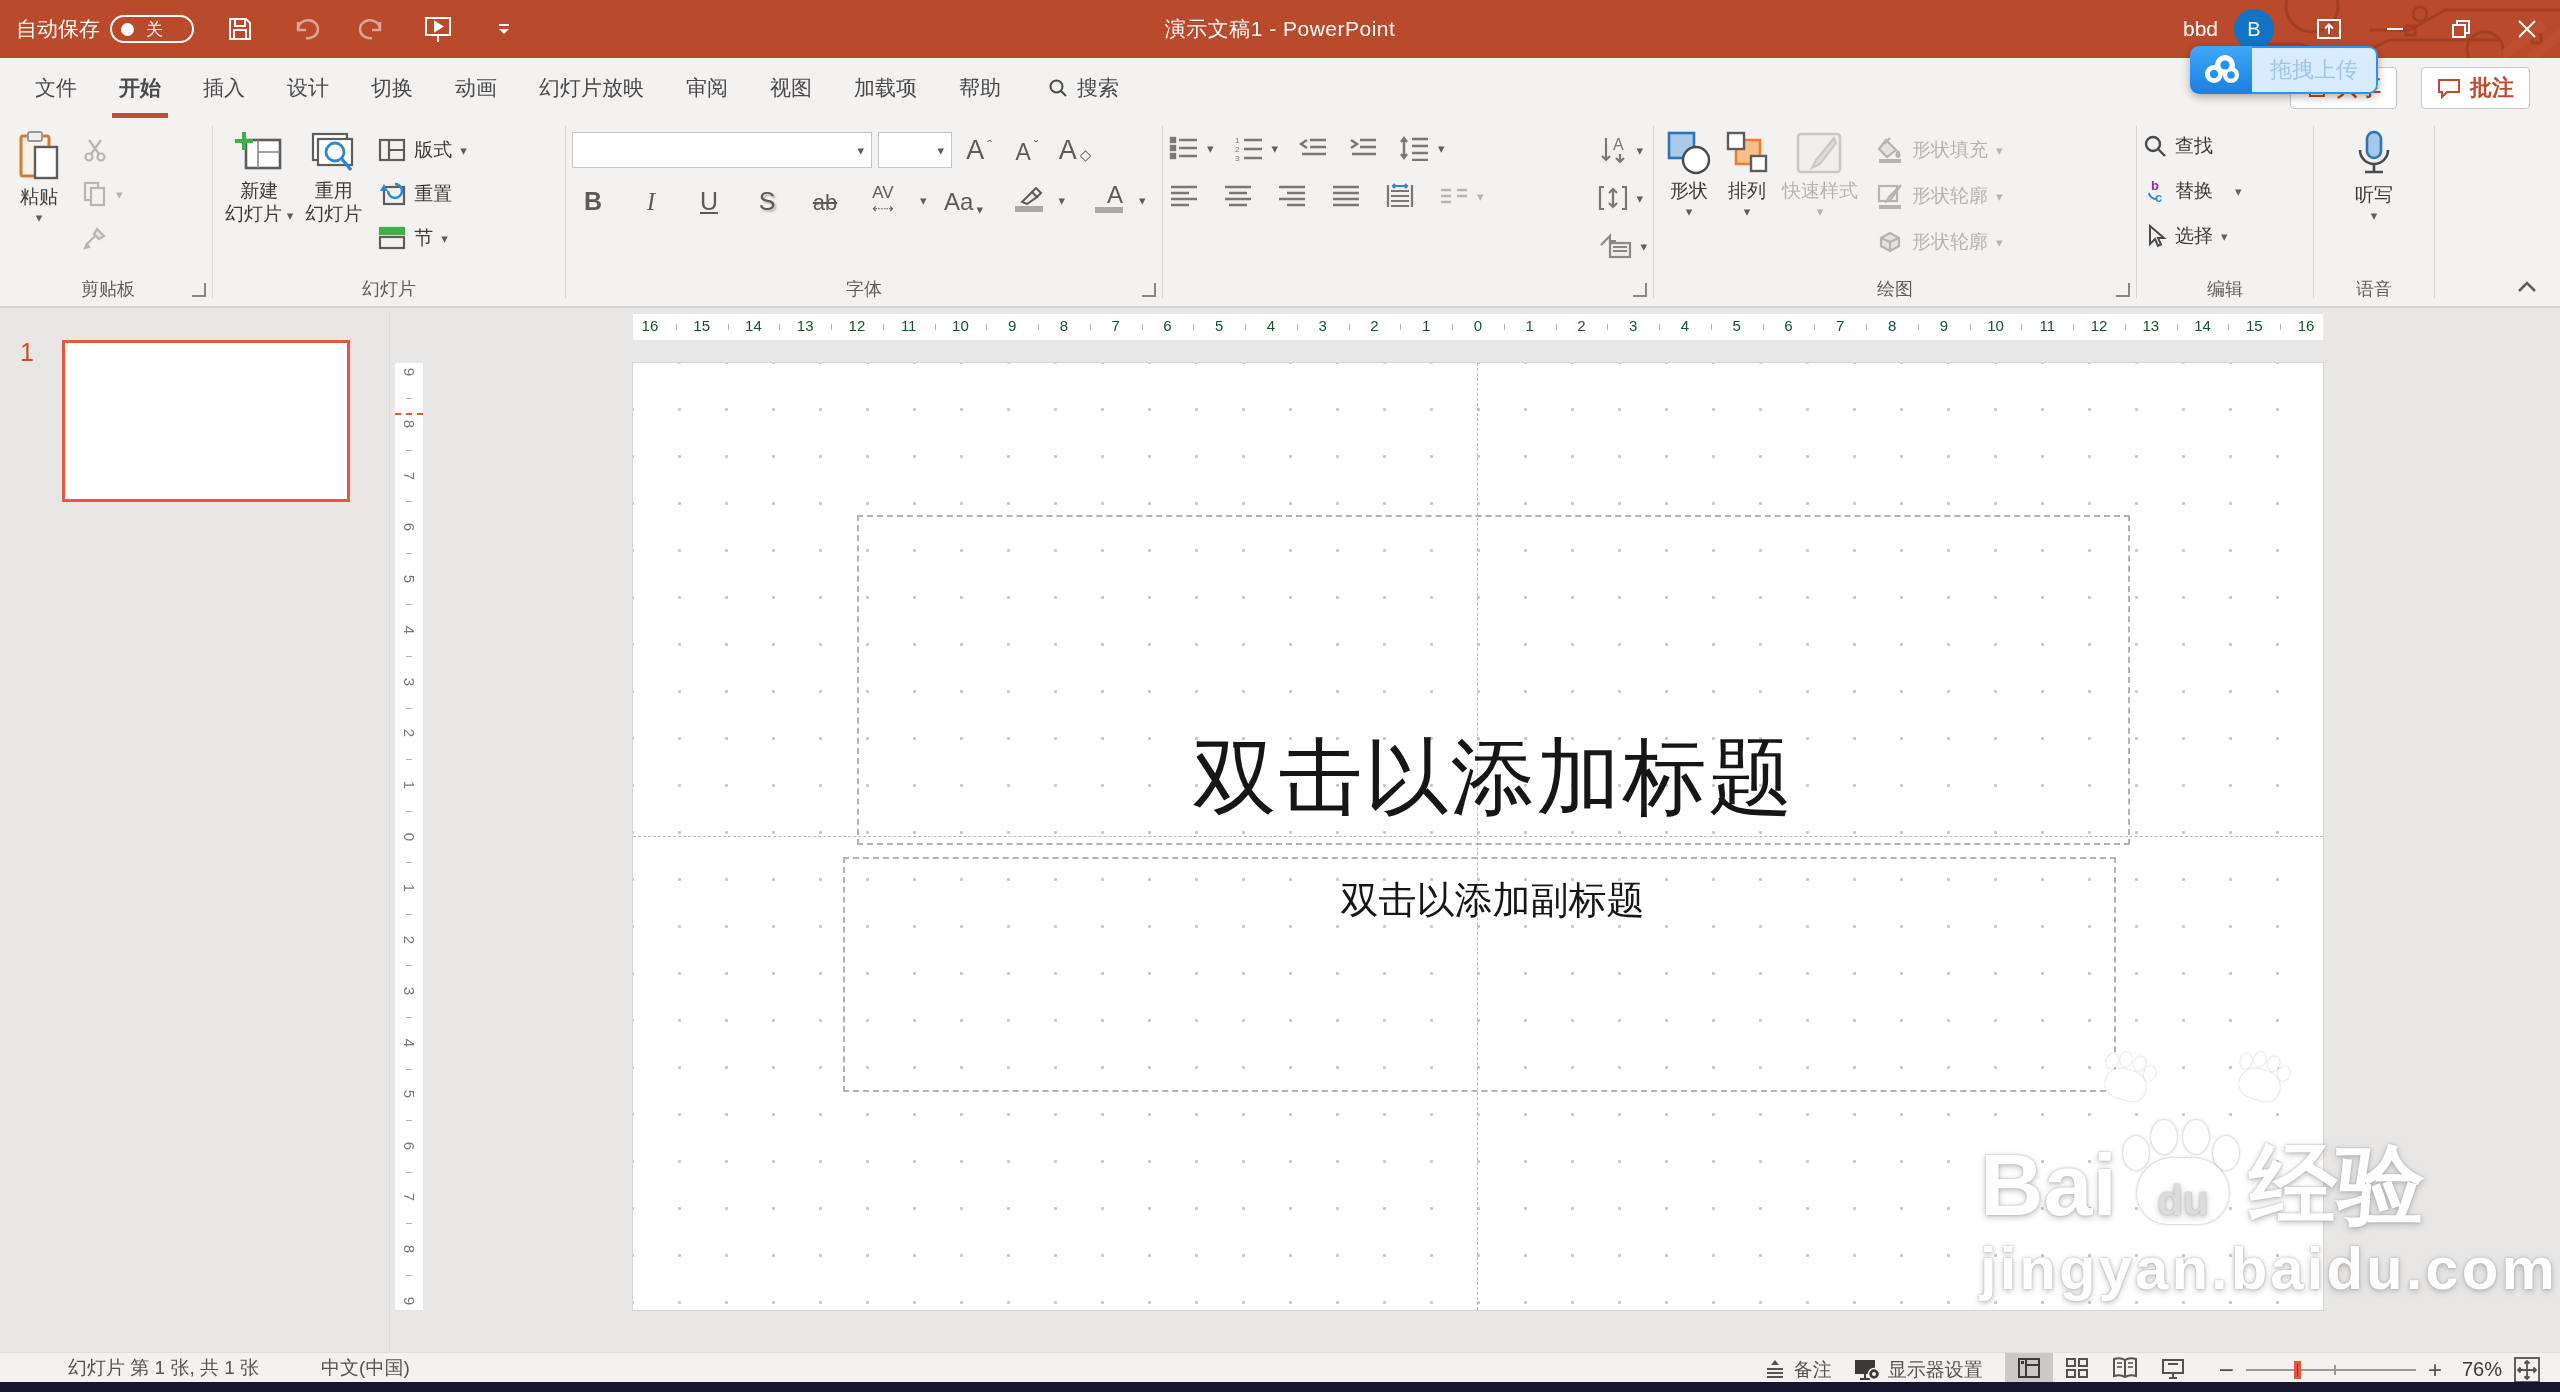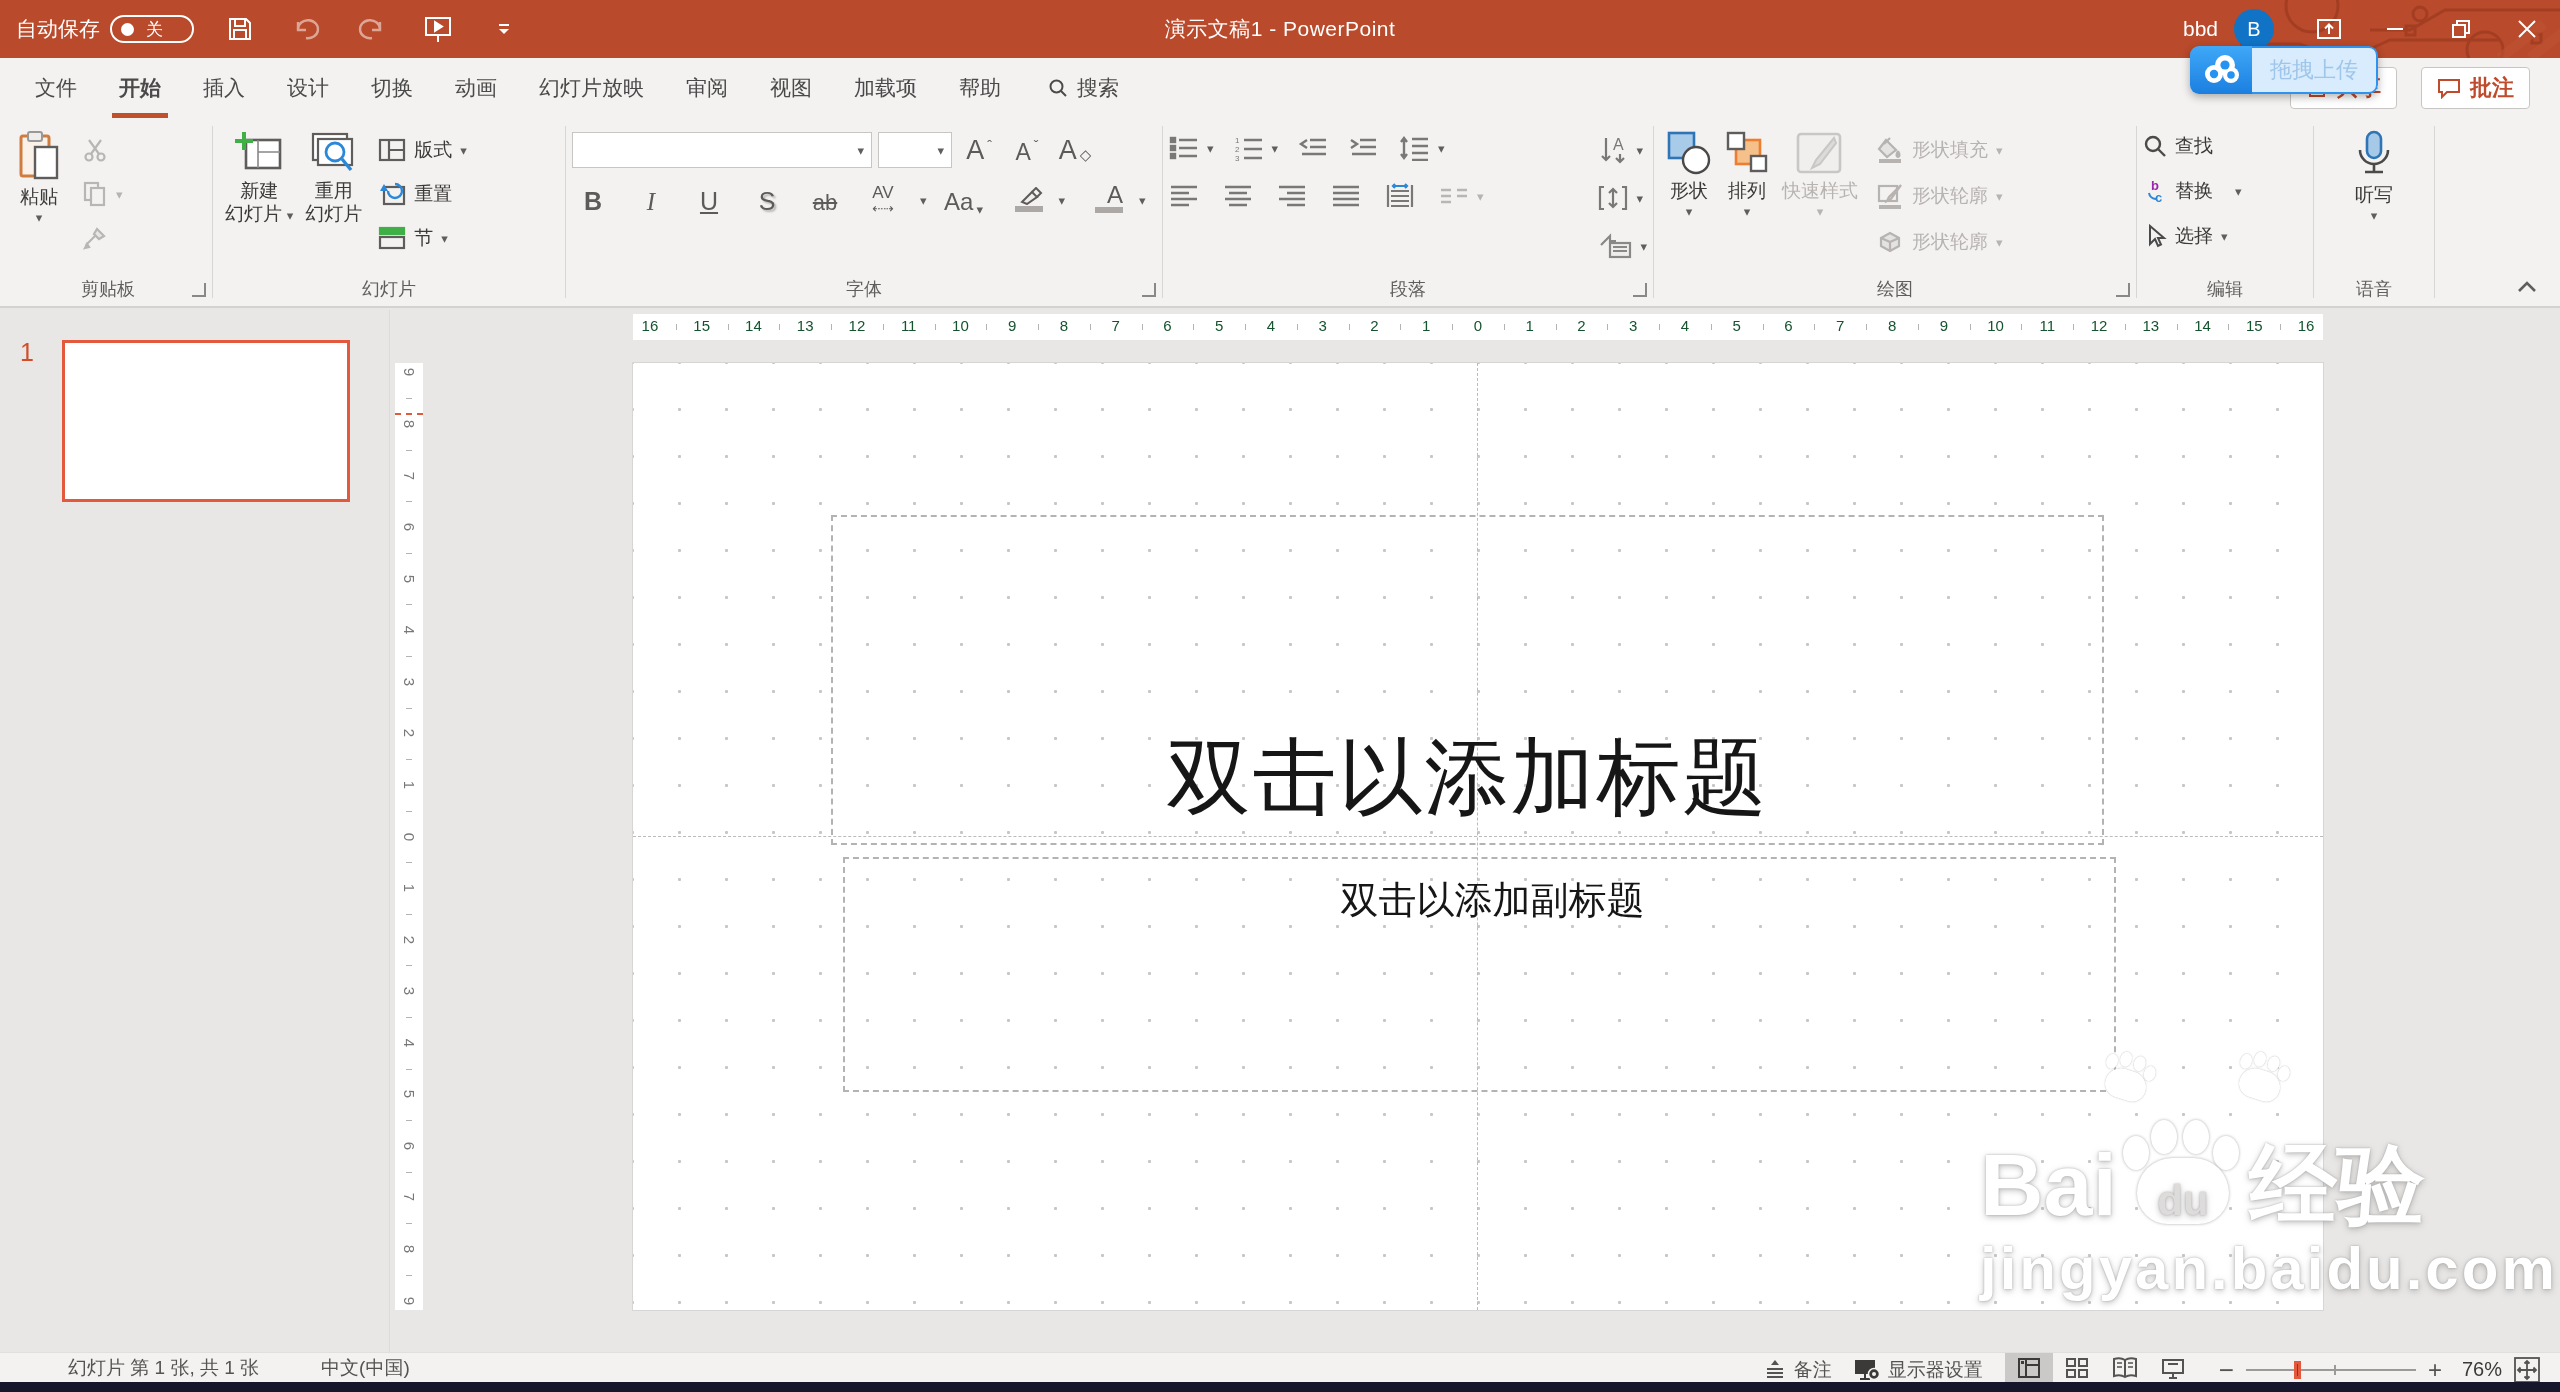--- a/index.html
+++ b/index.html
@@ -61,21 +61,21 @@
 .vruler .rnum{position:absolute;left:50%;transform:translate(-50%,-50%) rotate(90deg);font-size:15px;color:#7a7877;}
 .vruler .rtick{position:absolute;left:11px;width:6px;height:1px;background:#b5b2af;}
 .vmark{position:absolute;left:0;top:50px;width:100%;border-top:2px dashed #e05a3c;}
 .hruler{position:absolute;left:633px;top:4px;width:1690px;height:26px;background:#fff;}
 .hruler .rnum{position:absolute;top:3px;transform:translateX(-50%);font-size:15px;color:#14532d;}
 .hruler .rtick{position:absolute;top:10px;width:1px;height:6px;background:#b5b2af;}
 .canvas{position:absolute;left:633px;top:53px;width:1690px;height:947px;background:#fff;box-shadow:0 0 0 1px #d8d6d4;background-image:radial-gradient(circle,#c9c7c5 1.3px,transparent 1.8px);background-size:47px 47px;background-position:23px 23px;}
 .guide-v{position:absolute;left:844px;top:0;height:100%;border-left:1px dashed #bdbbb9;}
 .guide-h{position:absolute;top:473px;left:0;width:100%;border-top:1px dashed #bdbbb9;}
 .ph{position:absolute;border:2px dashed #b5b3b1;background:transparent;}
-.ph-title{left:198px;top:152px;width:1273px;height:330px;display:flex;align-items:flex-end;justify-content:center;padding-bottom:8px;}
+.ph-title{left:224px;top:152px;width:1273px;height:330px;display:flex;align-items:flex-end;justify-content:center;padding-bottom:8px;}
 .ph-title .txt{font-size:84px;font-weight:300;color:#161616;letter-spacing:2px;}
 .ph-sub{left:210px;top:494px;width:1273px;height:235px;display:flex;align-items:flex-start;justify-content:center;padding-top:16px;}
 .ph-sub .txt{font-size:38px;font-weight:300;color:#161616;margin-left:26px;}
 
 .watermark{position:absolute;left:1980px;top:810px;color:#fff;font-weight:bold;text-shadow:0 0 2px rgba(150,150,150,.8),0 2px 6px rgba(130,130,130,.5);pointer-events:none;}
 .wm-row1{display:flex;align-items:flex-end;gap:6px;font-size:88px;line-height:.9;}
 .paw{position:relative;width:120px;height:104px;}
 .paw .pad{position:absolute;left:14px;top:38px;width:92px;height:66px;background:#fff;border-radius:46px 46px 40px 40px;box-shadow:0 0 3px rgba(150,150,150,.8);}
 .paw .toe{position:absolute;width:26px;height:34px;background:#fff;border-radius:50%;box-shadow:0 0 3px rgba(150,150,150,.8);}
 .paw .du{position:absolute;left:50%;top:62px;transform:translateX(-50%);font-size:42px;color:#dedcda;font-weight:bold;}
@@ -520,23 +520,20 @@
           <svg width="34" height="26" viewBox="0 0 34 26" fill="none" stroke="#8a8886" stroke-width="2.2">
               <path d="M2 14 L10 6 M2 6 L10 14" opacity="0"></path>
               <path d="M3 12 L12 3 L12 8 L18 8"></path>
               <rect x="12" y="10" width="20" height="14" fill="#efedeb"></rect>
               <path d="M15 14 H29 M15 18 H29"></path>
             </svg>
           <span class="caret">▾</span>
         </div>
       </div>
     </div>
-    <div class="rg-cap">
-        <span>段落</span>
-      </div>
     <i class="dlg"></i>
   </div>
   <div class="rsep"></div>
 
   <div class="rg" style="width:482px">
     <div class="rg-body">
       <div class="bigbtn">
         <svg width="46" height="46" viewBox="0 0 46 46">
           <rect x="3" y="3" width="25" height="25" fill="#a9cbea" stroke="#2e75b6" stroke-width="2.6"></rect>
           <circle cx="30" cy="30" r="13" fill="#fff" stroke="#4a4a4a" stroke-width="2.4"></circle>

